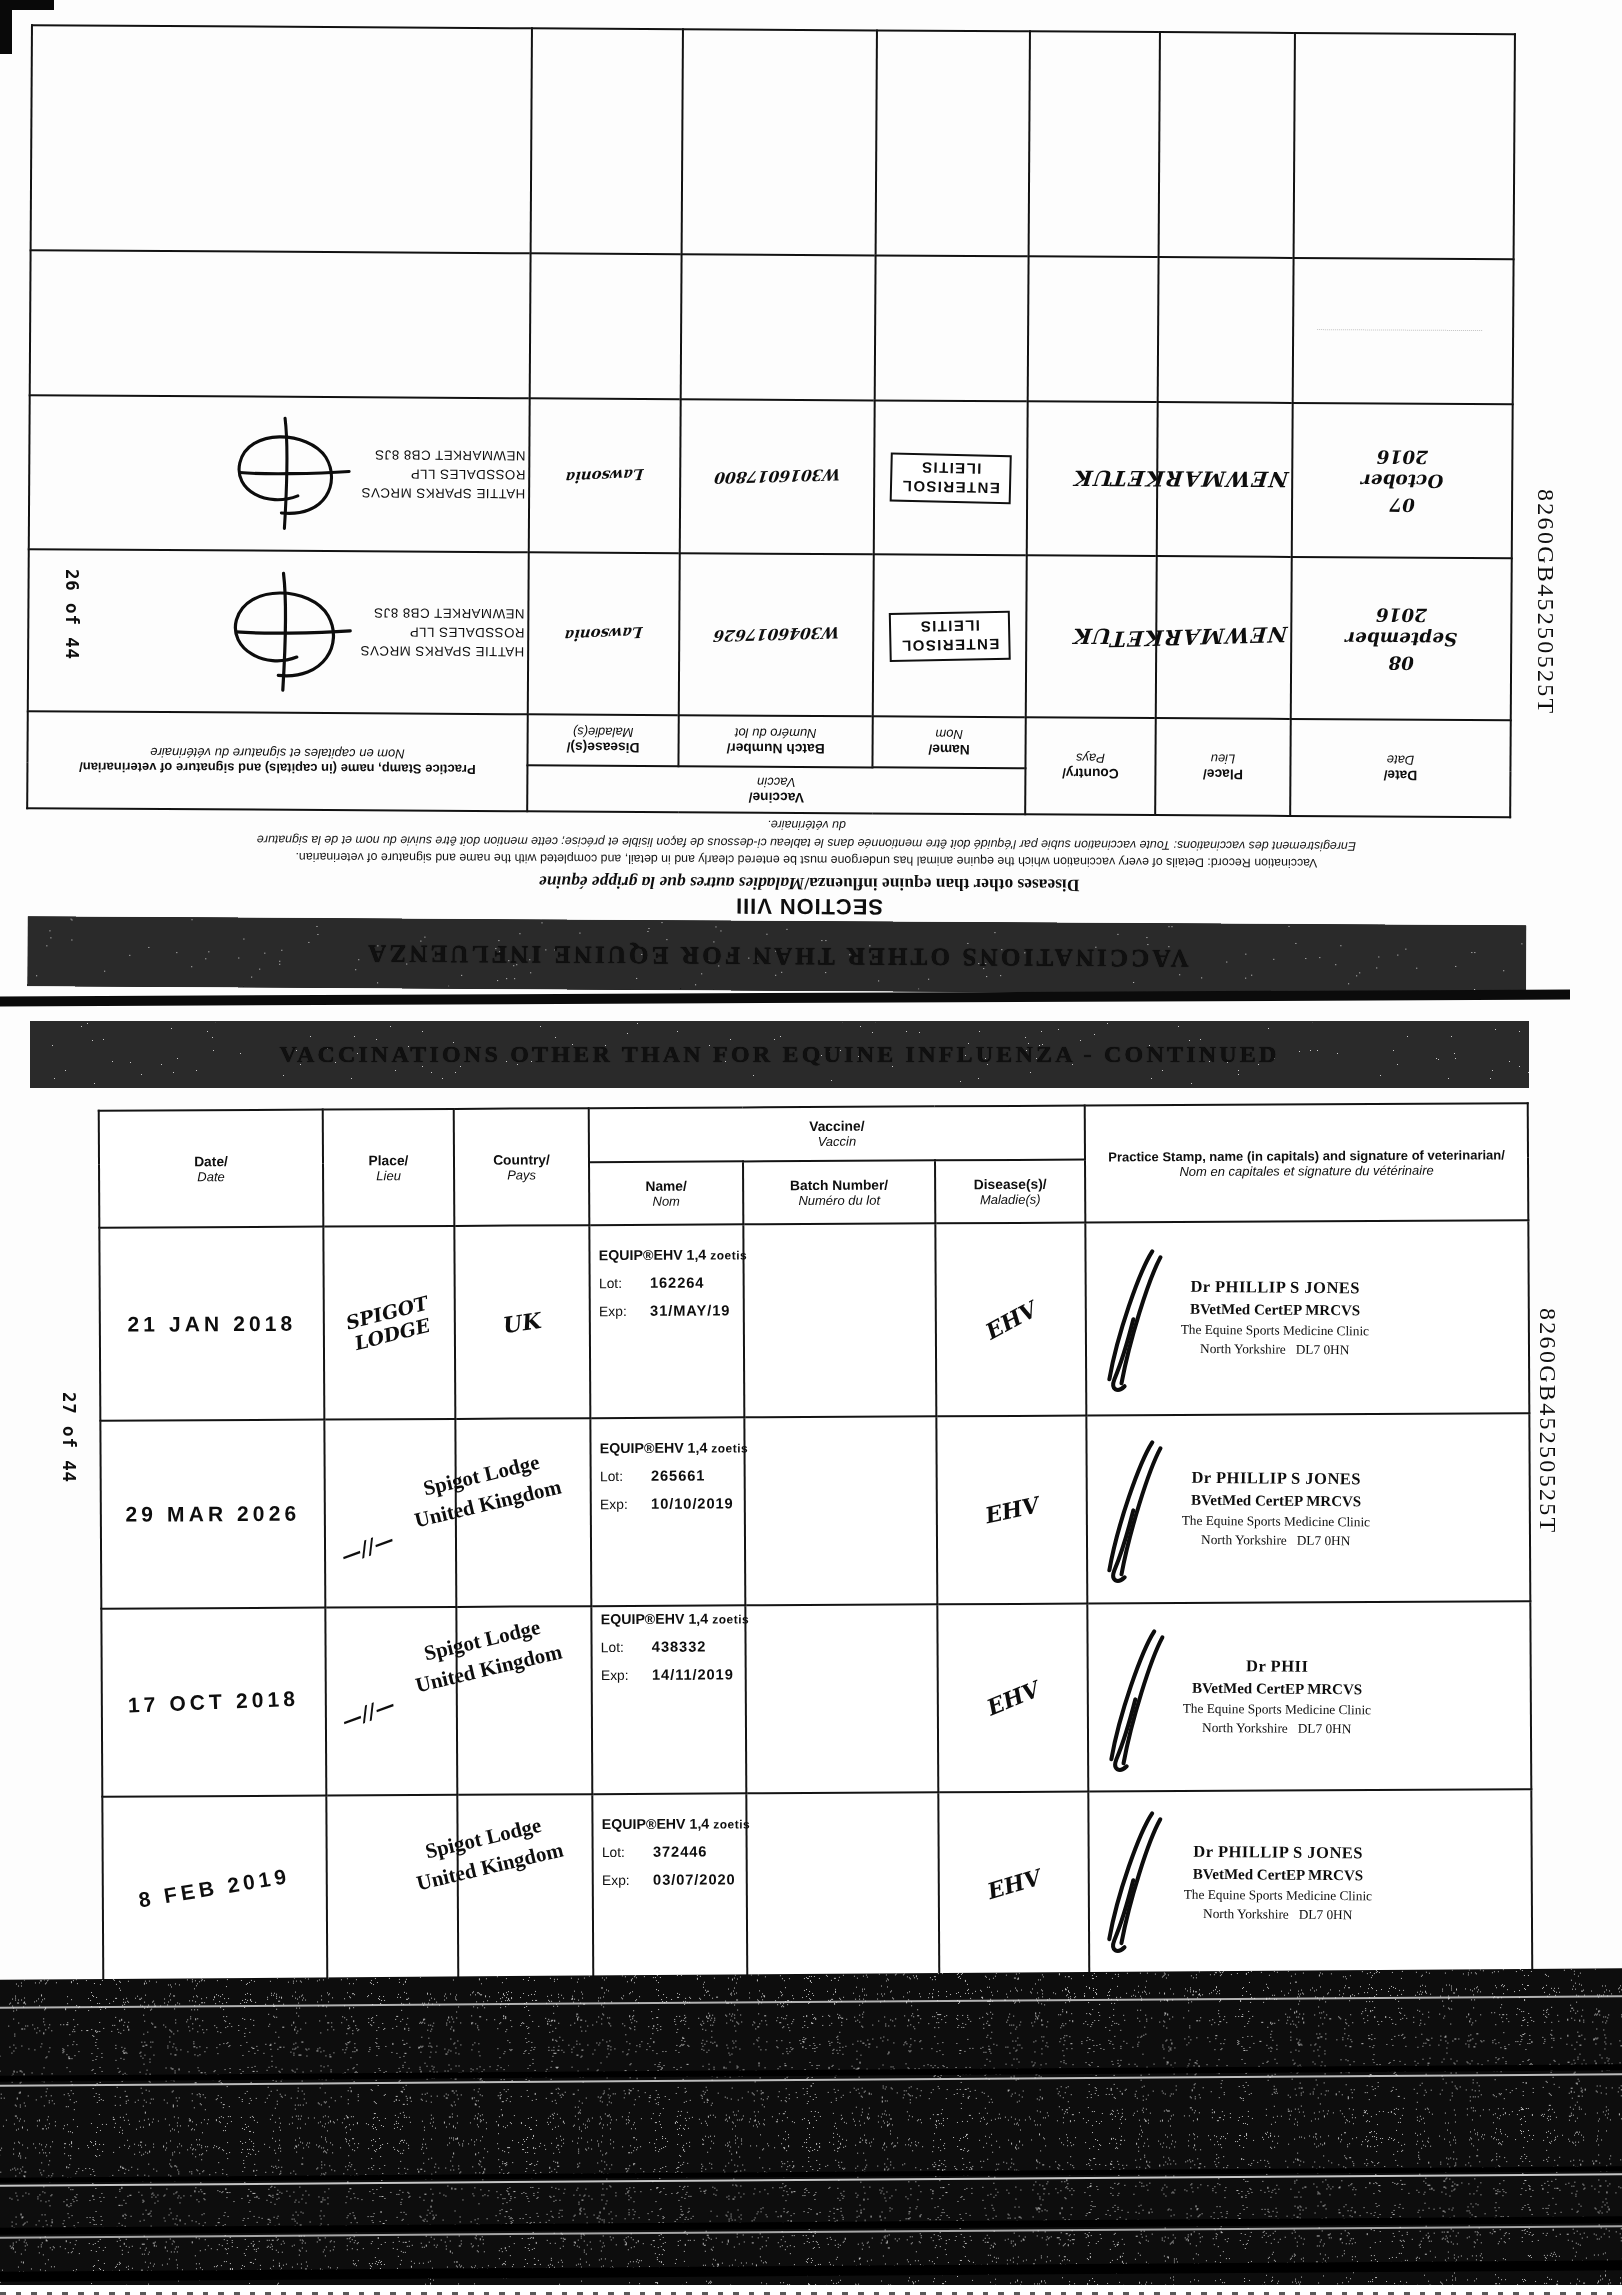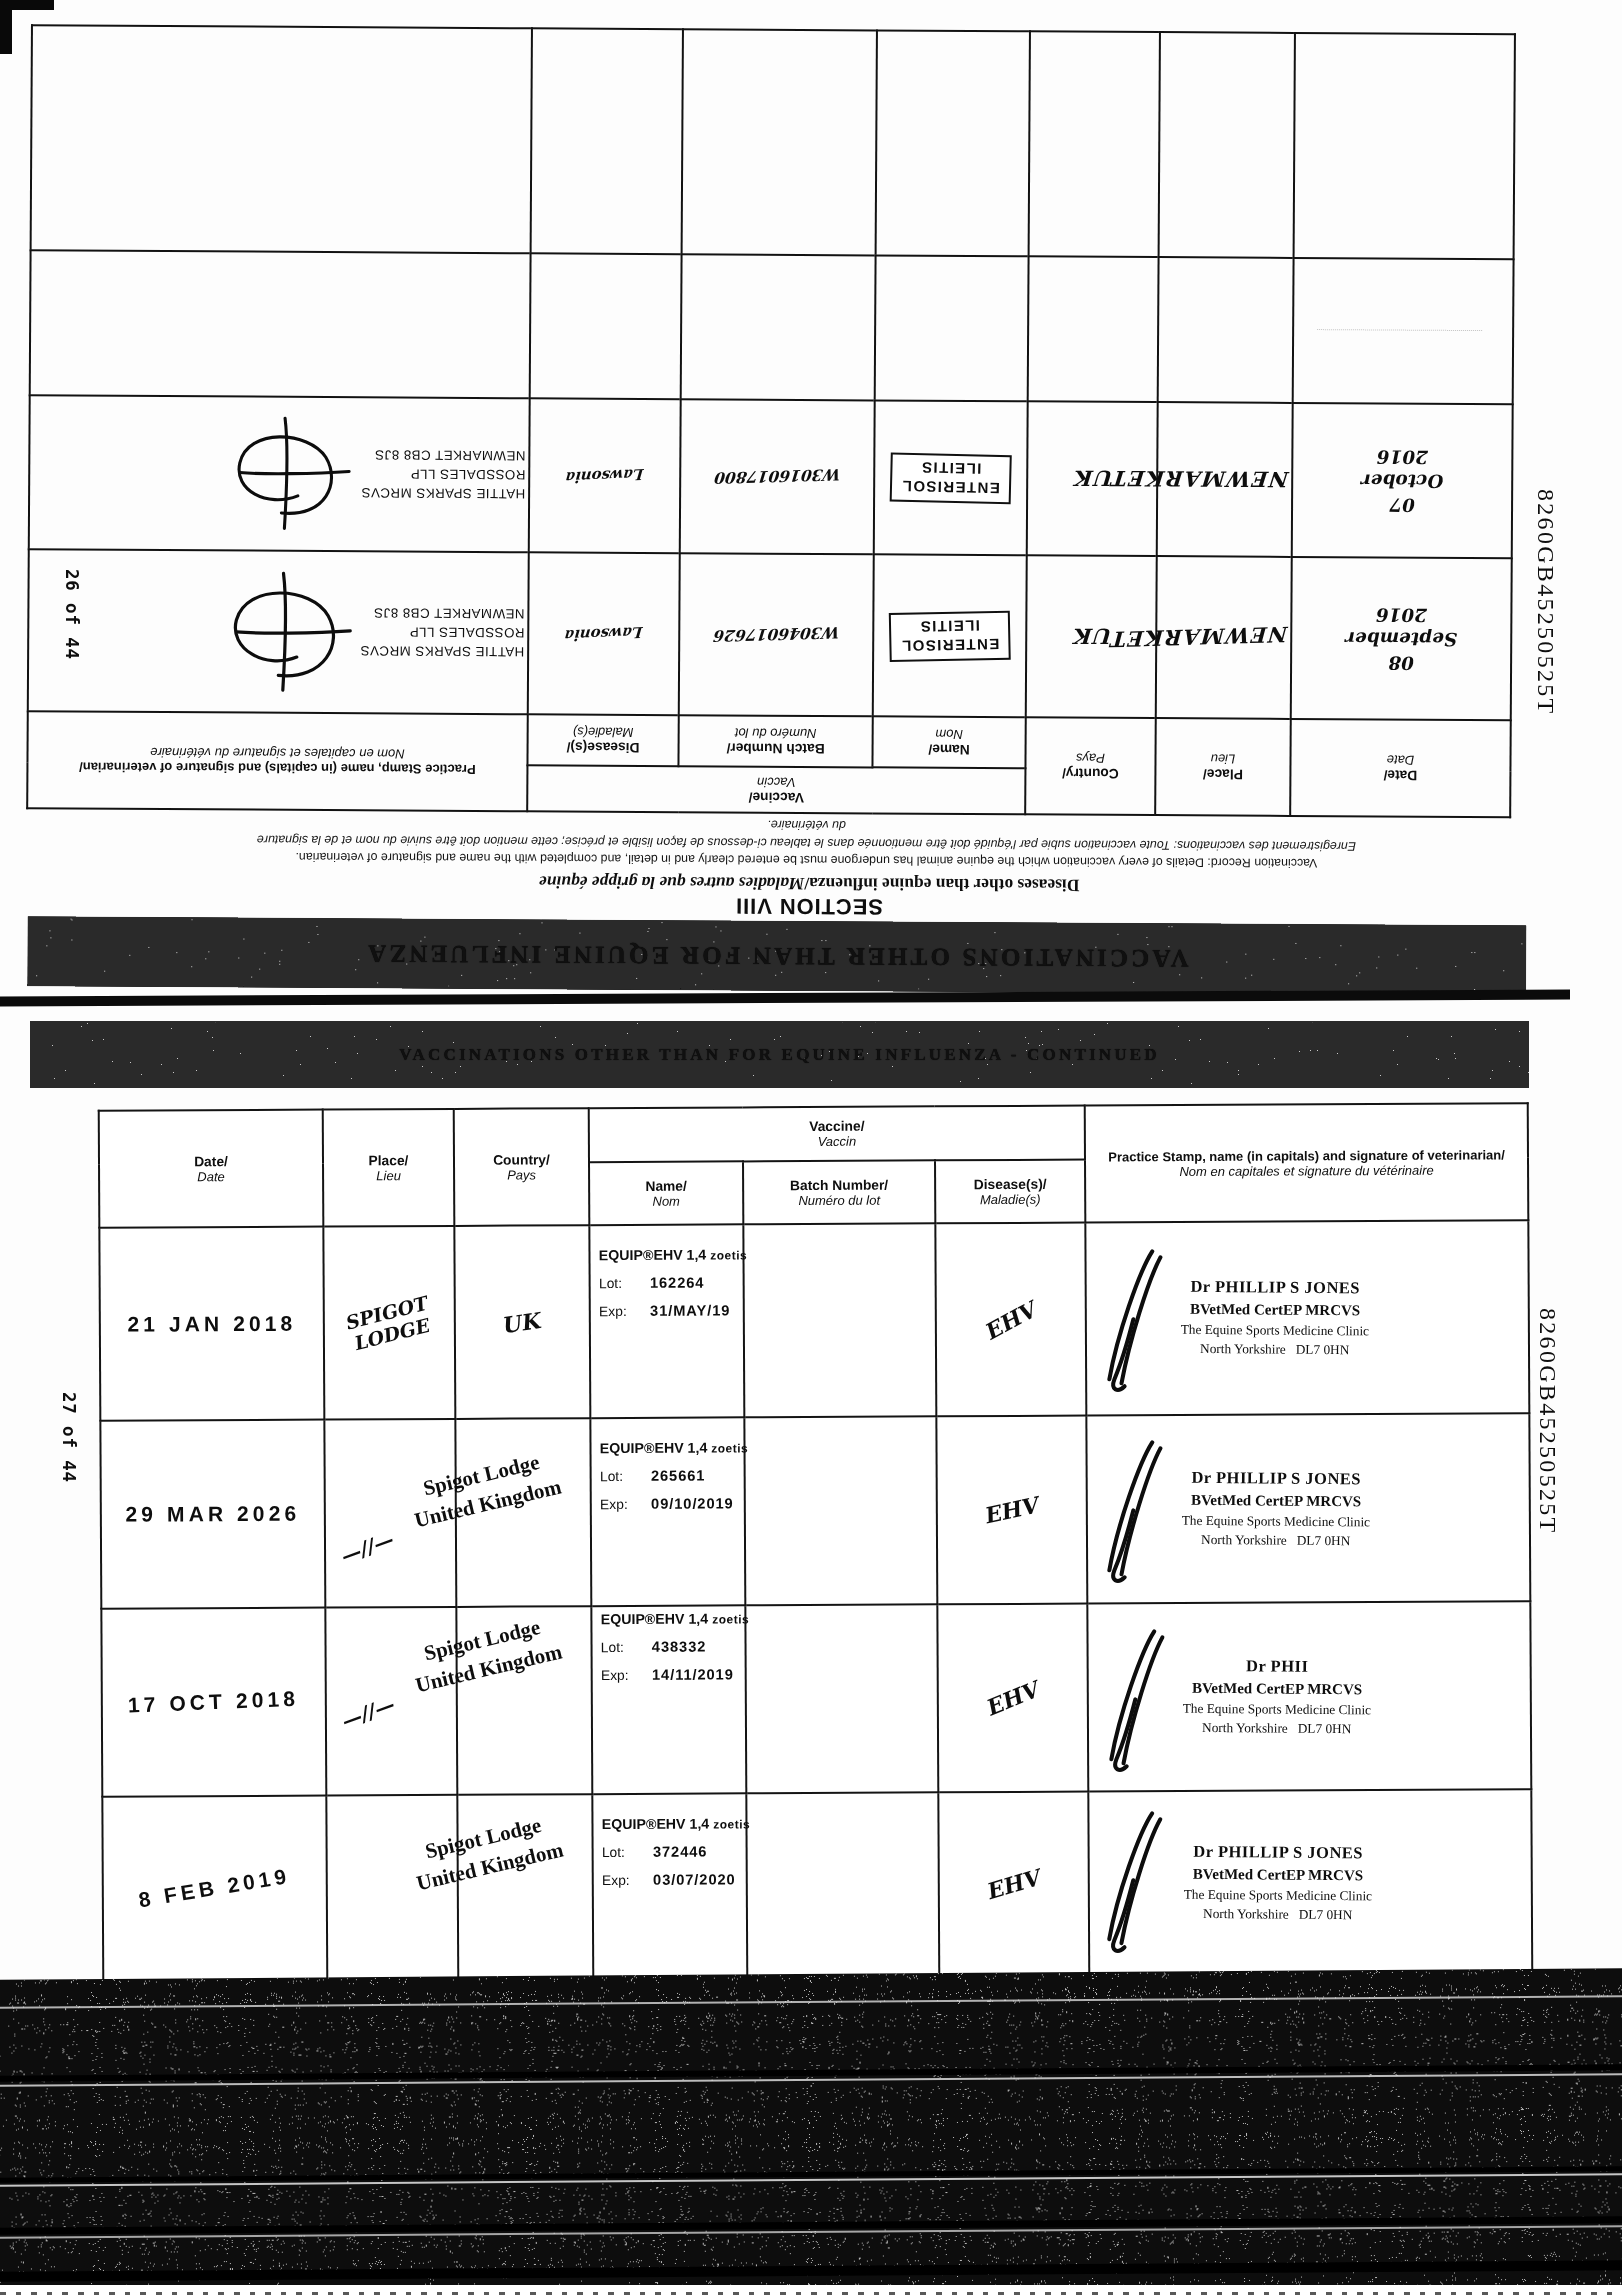--- a/index.html
+++ b/index.html
@@ -288,21 +288,21 @@
     </tbody>
       </table>
   </div>
 
   <div class="sep-line"></div>
 
   <div class="c-banner">
     <svg class="banner-noise" width="100%" height="100%" preserveAspectRatio="none" viewBox="0 0 3265 146">
       <rect width="100%" height="100%" fill="#2a2a2a" filter="url(#specBlack)"></rect>
     </svg>
-    <div class="banner-text" style="font-size:17px">VACCINATIONS OTHER THAN FOR EQUINE INFLUENZA - CONTINUED</div>
+    <div class="banner-text" style="font-size:24px">VACCINATIONS OTHER THAN FOR EQUINE INFLUENZA - CONTINUED</div>
   </div>
 
   <table class="c-table">
     <colgroup>
       <col style="width:224px">
         <col style="width:131px">
         <col style="width:135px">
       <col style="width:154px">
         <col style="width:192px">
         <col style="width:150px">
@@ -391,21 +391,21 @@
         <div class="lodge-stamp">
           <span>Spigot Lodge</span><br>
           <span>United Kingdom</span></div>
         <span class="ditto">—//—</span>
           </td>
       <td></td>
       <td>
         <div class="vax">
           <span class="vax-line1"><span>EQUIP®EHV 1,4</span> <span class="vax-brand">zoetis</span></span>
           <div class="vax-row"><span class="lbl">Lot:</span><span class="val">265661</span></div>
-          <div class="vax-row"><span class="lbl">Exp:</span><span class="val">09/10/2019</span></div>
+          <div class="vax-row"><span class="lbl">Exp:</span><span class="val">10/10/2019</span></div>
         </div>
           </td>
       <td></td>
       <td style="text-align:center">
         <span class="ehv" style="transform:rotate(-12deg)">EHV</span></td>
       <td>
         <div class="stamp-flex">
           <svg class="sig" width="83" height="152" viewBox="0 0 160 300">
             <g fill="none" stroke="#0d0d0d" stroke-width="8" stroke-linecap="round">
               <path d="M34 270 C 50 182 94 58 120 18"></path>

